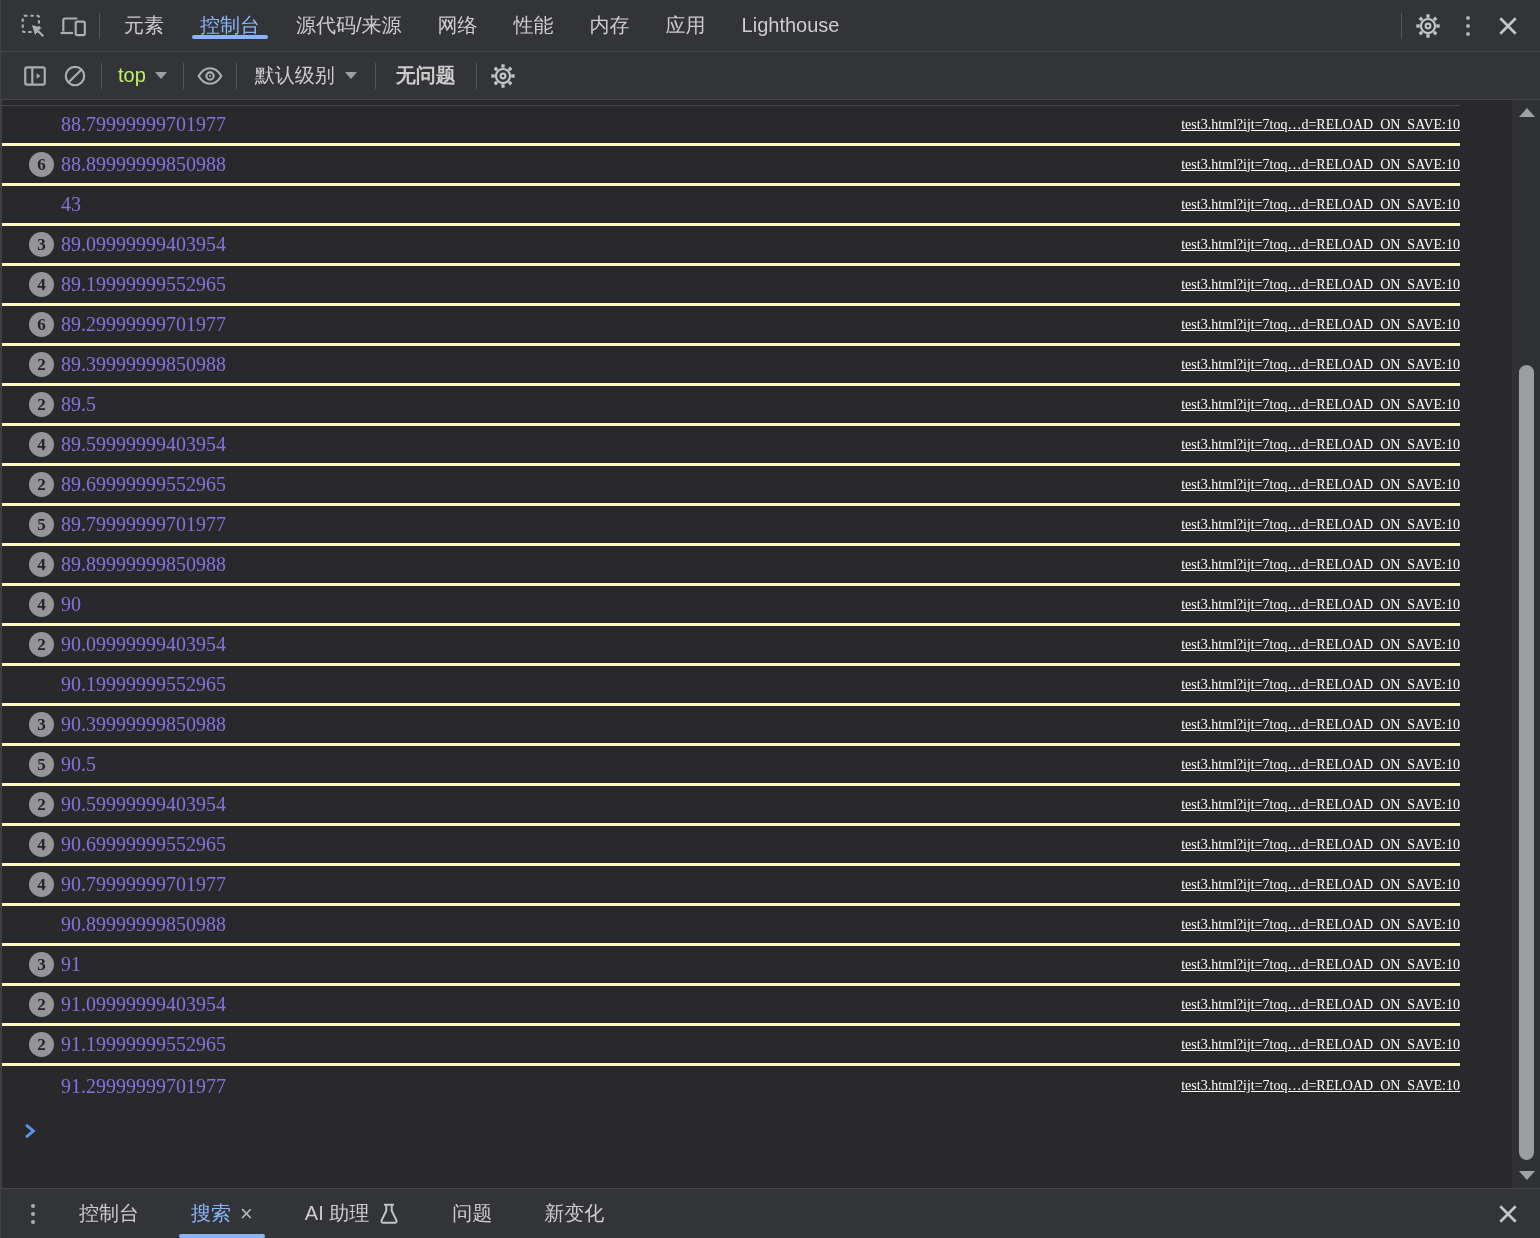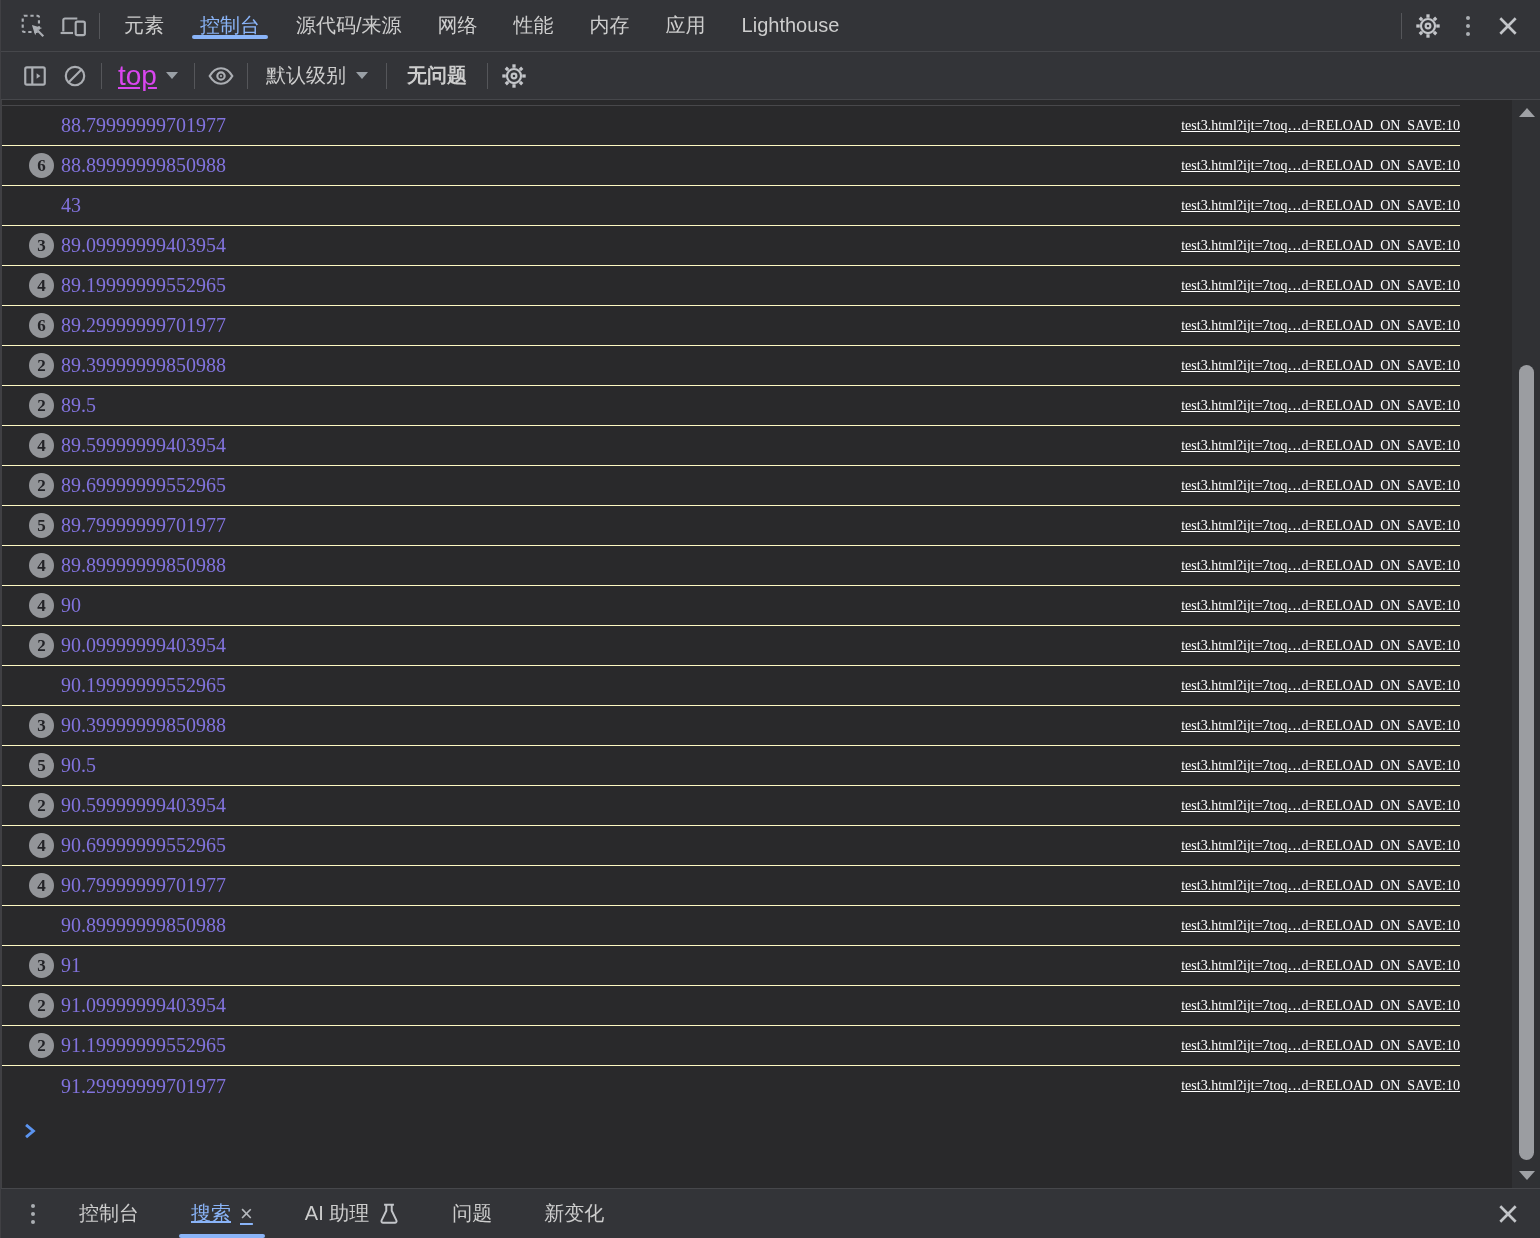--- a/index.html
+++ b/index.html
@@ -33,21 +33,21 @@
     height:4px; border-radius:4px; background:#8ab4f8;
   }
   .spacer { flex:1; }
   
   .toolbar {
     position:absolute; top:52px; left:0; right:0; height:48px;
     background:#333438; border-bottom:1px solid #46474b;
     display:flex; align-items:center; padding:0 14px;
   }
   .ctx-select { display:flex; align-items:center; gap:9px; padding:0 10px; flex:none; }
-  .ctx-label { font-size:28px; color:#d946ef;text-decoration:underline; }
+  .ctx-label { font-size:20px; color:#bef264; }
   .caret-down {
     width:0; height:0; border-left:6px solid transparent; border-right:6px solid transparent;
     border-top:7px solid #9aa0a6; flex:none;
   }
   .filter-pill {
     flex:1; height:36px; margin:0 16px 0 10px; background:#3c3d41;
     border-radius:18px; display:flex; align-items:center; padding:0 8px 0 14px;
   }
   .filter-pill input {
     flex:1; background:transparent; border:none; outline:none;
@@ -58,21 +58,21 @@
   .levels-label, .issues-label { font-size:20px; color:#cdcdcd; white-space:nowrap; }
   .issues { padding:0 14px; flex:none;font-weight:bold; }
   
   .console-area {
     position:absolute; top:100px; bottom:50px; left:0; right:28px;
     background:#29292b; overflow:hidden; border-left:1px solid #414144;
   }
   .console-rows { margin:5px 52px 0 0; border-top:1px solid #48484b; }
   .console-row {
     height:40px; display:flex; align-items:center; padding-left:27px;
-    border-bottom:1px solid #fef9c3;
+    border-bottom:3px solid #fef9c3;
   }
   .console-row:last-child { border-bottom:none;text-align:right; }
   .count-badge {
     width:25px; height:25px; border-radius:50%; background:#939599; color:#232327;
     font-family:"Liberation Serif","DejaVu Serif",serif; font-size:17px; font-weight:bold;
     display:flex; align-items:center; justify-content:center; flex:none; margin-right:7px;
   }
   .log-value {
     font-family:"Liberation Serif","DejaVu Serif",serif;
     font-size:20px; color:#8273de; white-space:nowrap;
@@ -104,21 +104,21 @@
   .drawer {
     position:absolute; bottom:0; left:0; right:0; height:50px;
     background:#333438; border-top:1px solid #46474b;
     display:flex; align-items:center; padding:0 12px;
   }
   .dtabstrip { display:flex; align-items:stretch; height:100%; }
   .dtab {
     position:relative; display:flex; align-items:center; gap:9px;
     padding:0 26px; font-size:20px; color:#cdcdcd; white-space:nowrap; cursor:default;
   }
-  .dtab.active { color:#8ab4f8;text-decoration:underline; }
+  .dtab.active { color:#8ab4f8; }
   .dtab.active::after {
     content:""; position:absolute; left:14px; right:14px; bottom:0;
     height:4px; border-radius:4px; background:#8ab4f8;
   }
   .dtab .tab-close { color:#b5b8bd; font-size:22px; line-height:1; }
   .dots-icon { display:flex; flex-direction:column; gap:4px; align-items:center; }
   .dots-icon i { width:4px; height:4px; border-radius:50%; background:#abaeb3; display:block; }
   svg { display:block; }
 </style>
 </head>

